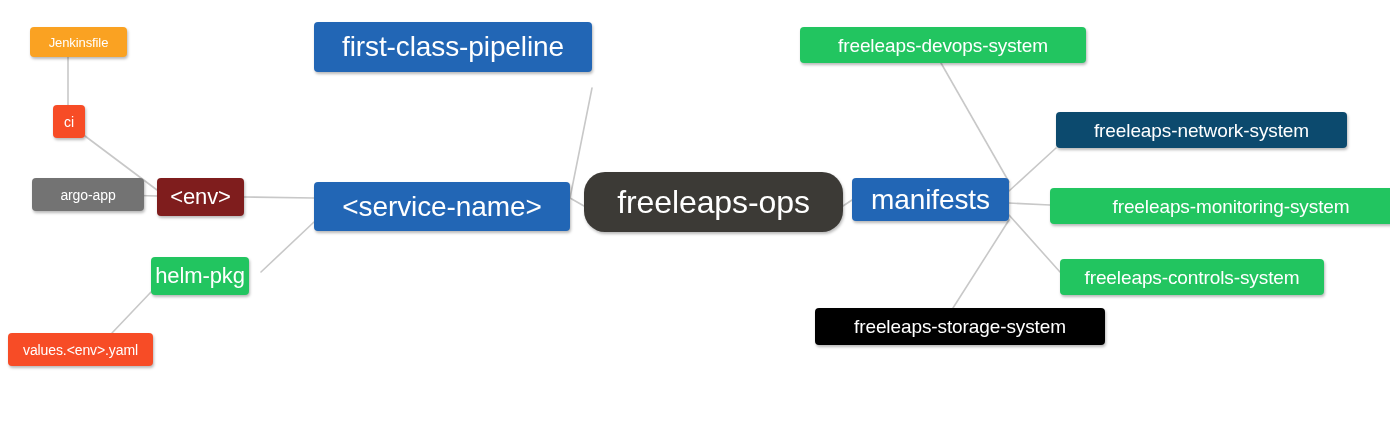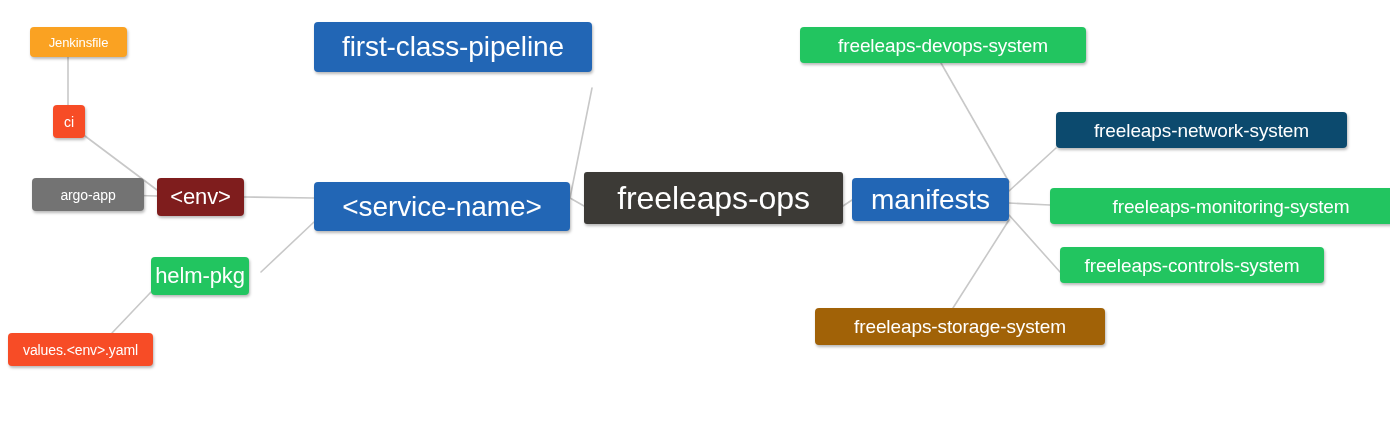--- a/index.html
+++ b/index.html
@@ -63,21 +63,21 @@
       <line x1="157" y1="196" x2="120" y2="195" stroke="#c8c8c8" stroke-width="1.6" stroke-linecap="round"></line>
       <line x1="68" y1="105" x2="68" y2="57" stroke="#c8c8c8" stroke-width="1.6" stroke-linecap="round"></line>
       <line x1="151" y1="292" x2="112" y2="333" stroke="#c8c8c8" stroke-width="1.6" stroke-linecap="round"></line>
       <line x1="1009" y1="182" x2="941" y2="63" stroke="#c8c8c8" stroke-width="1.6" stroke-linecap="round"></line>
       <line x1="1009" y1="191" x2="1056" y2="148" stroke="#c8c8c8" stroke-width="1.6" stroke-linecap="round"></line>
       <line x1="1009" y1="203" x2="1050" y2="205" stroke="#c8c8c8" stroke-width="1.6" stroke-linecap="round"></line>
       <line x1="1009" y1="215" x2="1060" y2="272" stroke="#c8c8c8" stroke-width="1.6" stroke-linecap="round"></line>
       <line x1="1009" y1="220" x2="953" y2="308" stroke="#c8c8c8" stroke-width="1.6" stroke-linecap="round"></line>
     </svg>
   <div id="node-layer">
-      <div class="node t-root" style="left: 584px; top: 172px; width: 259px; height: 52px; background: rgb(60, 58, 54); color: rgb(255, 255, 255);">
+      <div class="node t-root" style="left: 584px; top: 172px; width: 259px; height: 60px; background: rgb(60, 58, 54); color: rgb(255, 255, 255); border-radius: 21px;">
         <span>freeleaps-ops</span>
       </div>
       <div class="node t-l1" style="left: 314px; top: 173px; width: 256px; height: 49px; background: rgb(34, 102, 181); color: rgb(255, 255, 255); margin-top: 9px;">
         <span>&lt;service-name&gt;</span>
       </div>
       <div class="node t-l1" style="left: 314px; top: 22px; width: 278px; height: 50px; background: rgb(34, 102, 181); color: rgb(255, 255, 255);">
         <span>first-class-pipeline</span>
       </div>
       <div class="node t-l1" style="left: 852px; top: 178px; width: 157px; height: 43px; background: rgb(34, 102, 181); color: rgb(255, 255, 255);">
         <span>manifests</span>
@@ -102,20 +102,20 @@
       </div>
       <div class="node t-l3" style="left: 800px; top: 27px; width: 286px; height: 36px; background: rgb(34, 197, 96); color: rgb(255, 255, 255);">
         <span>freeleaps-devops-system</span>
       </div>
       <div class="node t-l3" style="left: 1056px; top: 112px; width: 291px; height: 36px; background: #0c4a6e; color: rgb(255, 255, 255);">
         <span>freeleaps-network-system</span>
       </div>
       <div class="node t-l3" style="left: 1050px; top: 188px; width: 362px; height: 36px; background: rgb(34, 197, 96); color: rgb(255, 255, 255);">
         <span>freeleaps-monitoring-system</span>
       </div>
-      <div class="node t-l3" style="left: 1060px; top: 247px; width: 264px; height: 36px; background: rgb(34, 197, 96); color: rgb(255, 255, 255);">
+      <div class="node t-l3" style="left: 1060px; top: 259px; width: 264px; height: 36px; background: rgb(34, 197, 96); color: rgb(255, 255, 255);">
         <span>freeleaps-controls-system</span>
       </div>
-      <div class="node t-l3" style="left: 815px; top: 308px; width: 290px; height: 37px; background: #a16207; color: rgb(255, 255, 255); text-align: right;">
+      <div class="node t-l3" style="left: 815px; top: 308px; width: 290px; height: 37px; background: #000000; color: rgb(255, 255, 255); text-align: right;">
         <span>freeleaps-storage-system</span>
       </div>
     </div>
 </div>
 
 </body></html>

